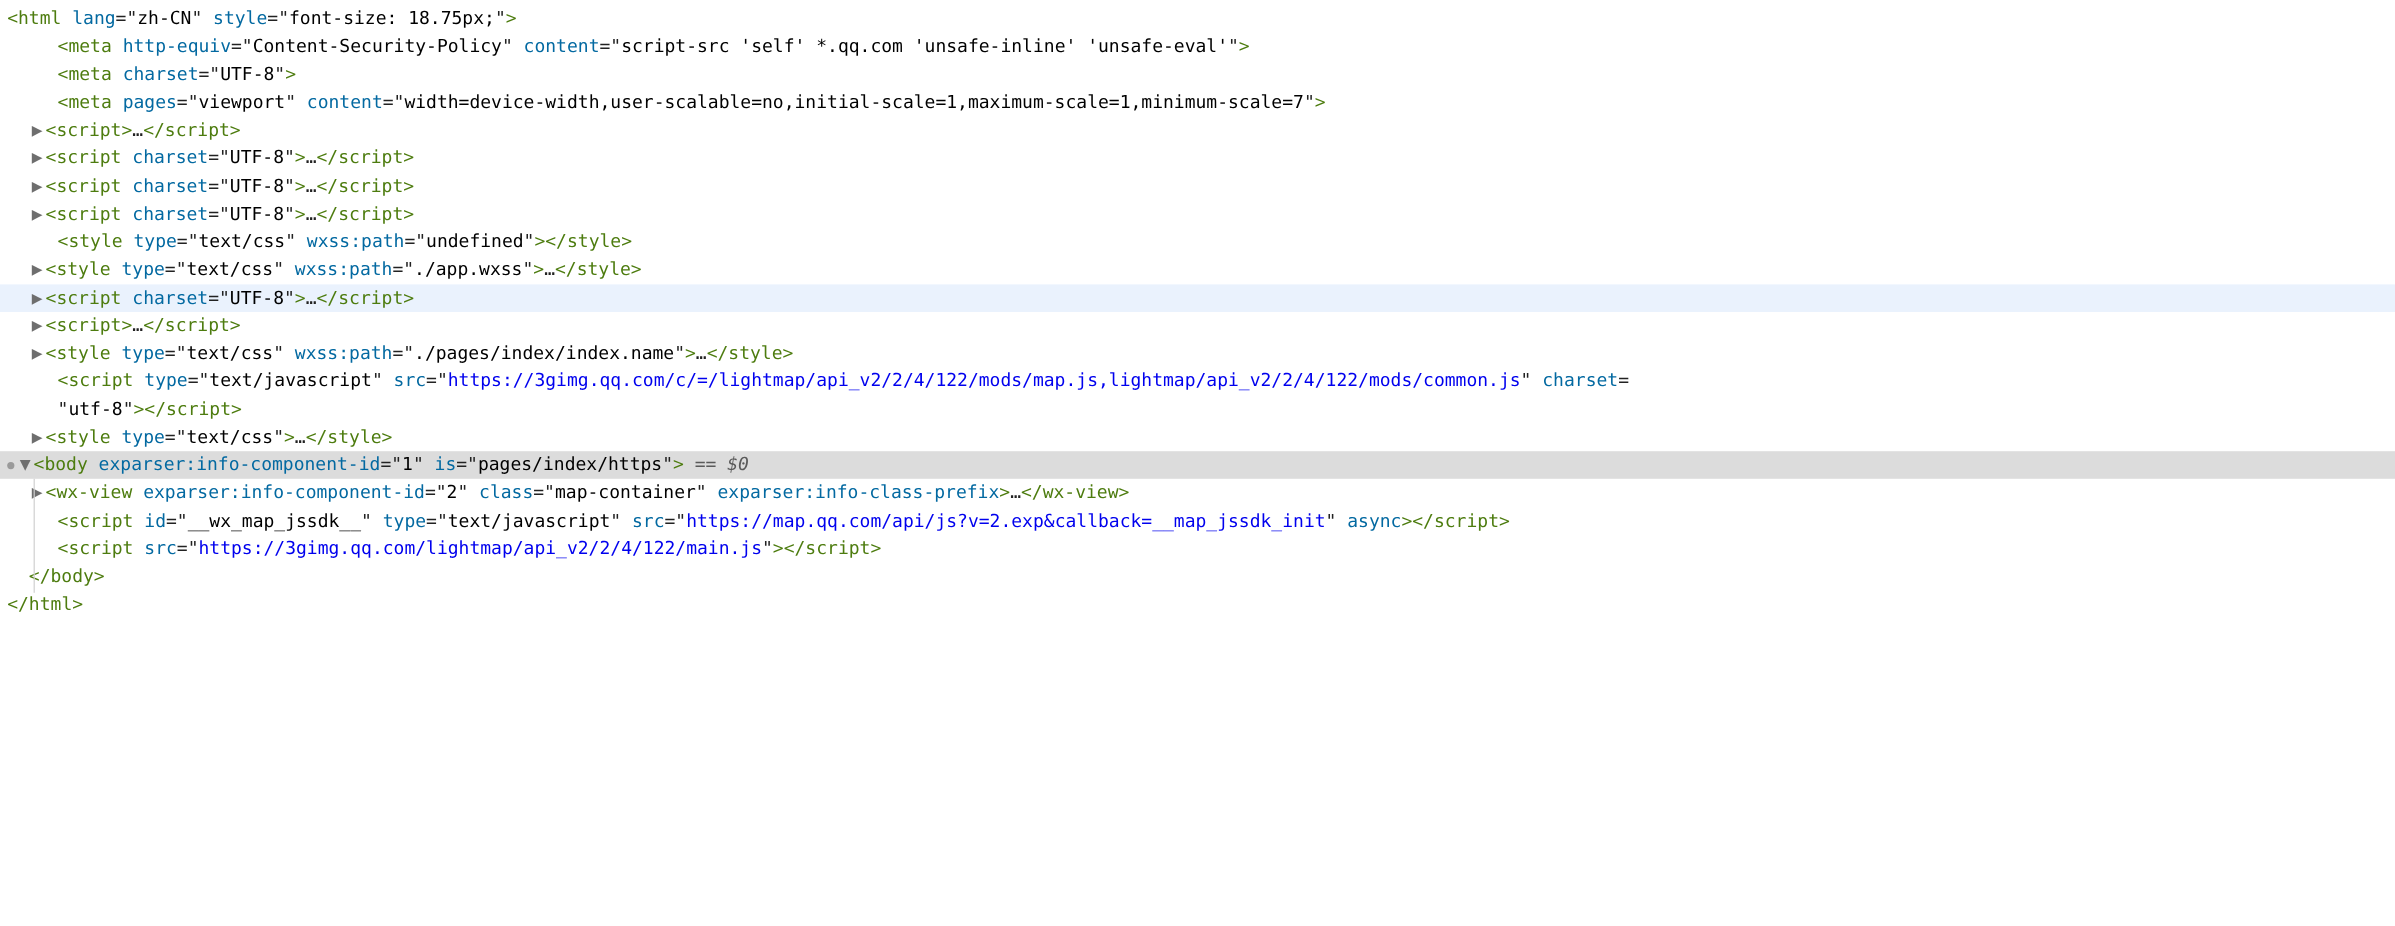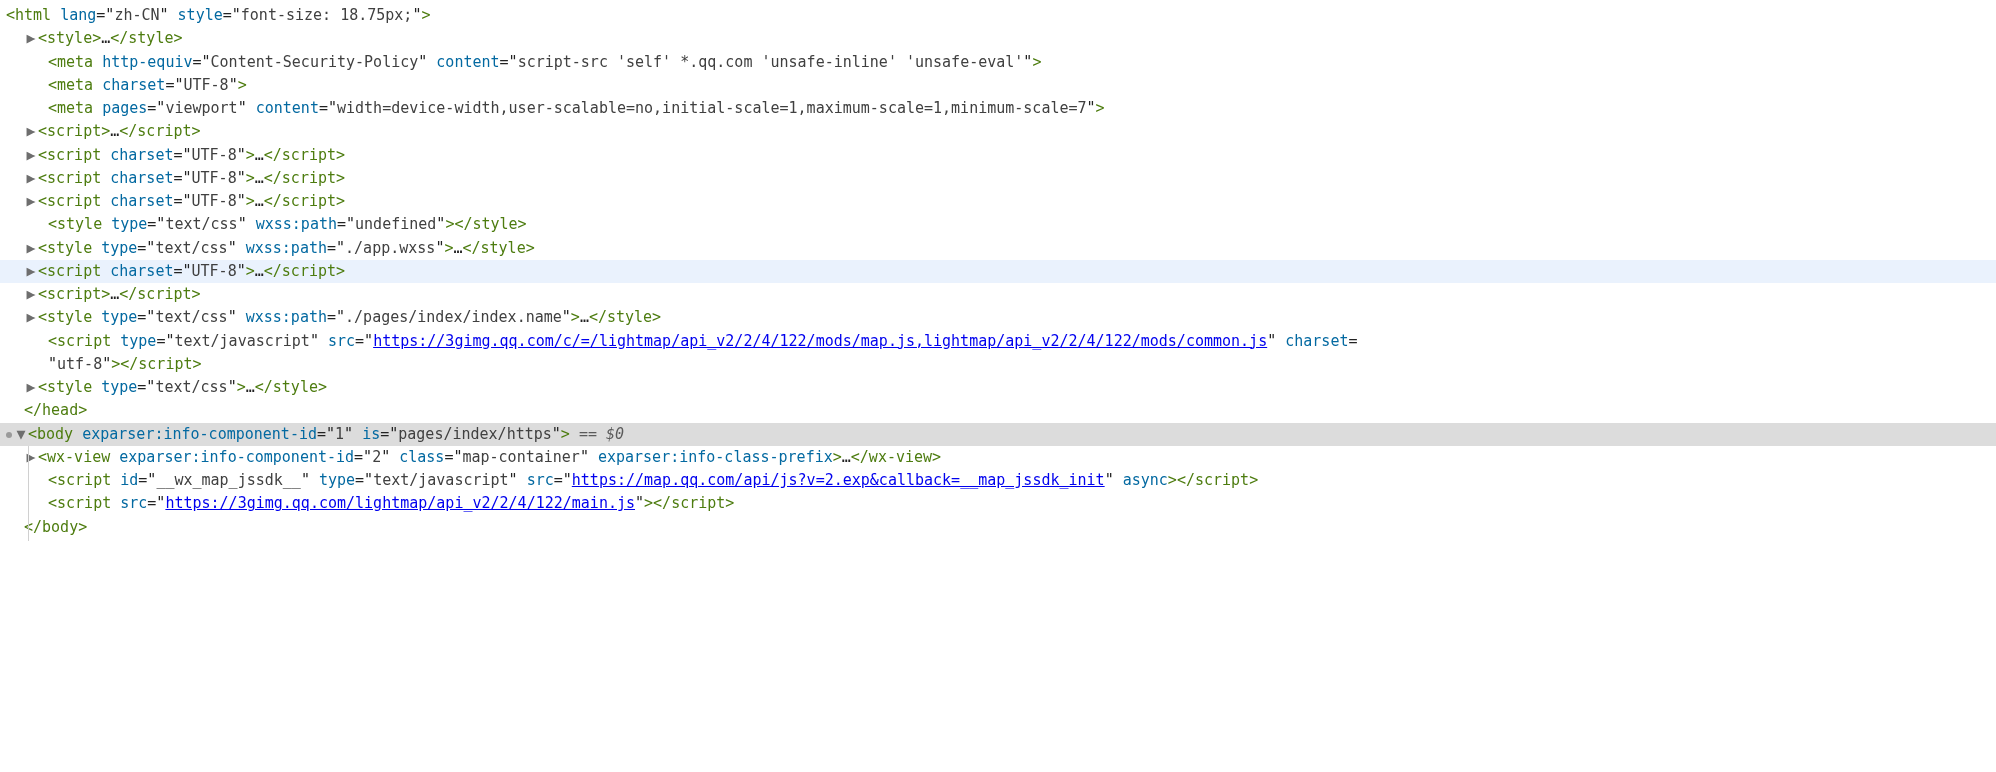--- a/index.html
+++ b/index.html
@@ -23,23 +23,23 @@
 .arrow {
   display: inline-block;
   color: #6e6e6e;
   width: 14px;
   text-align: center;
   cursor: pointer;
   user-select: none;
 }
 .tag-name { color: #4d7c0f; }
 .attr-name { color: #0369a1; }
-.attr-val { color: #404040; }
+.attr-val { color: #000000; }
 .gray { color: #b4b4b4; }
-.link { color: #0000ee; text-decoration: underline; cursor: pointer; text-align: right; }
+.link { color: #0000ee; cursor: pointer; text-align: right; }
 .eq { color: #5a5a5a; font-style: italic; }
 .dot-left {
   display: inline-block;
   width: 6px;
   height: 6px;
   background: #9a9a9a;
   border-radius: 50%;
   margin-right: 2px;
   vertical-align: 1px;
 }
@@ -57,23 +57,20 @@
 <div class="relwrap">
 
 
 <div class="line">
   <span class="tag-name">&lt;html</span>
   <span class="attr-name"> lang</span><span>=</span><span>"</span><span class="attr-val">zh-CN</span><span>"</span>
   <span class="attr-name"> style</span><span>=</span><span>"</span><span class="attr-val">font-size: 18.75px;</span><span>"</span><span class="tag-name">&gt;</span>
 </div>
 
 
-<div class="line">
-  <span class="indent i1"></span><span class="arrow">▶</span><span class="tag-name">&lt;style&gt;</span><span>…</span><span class="tag-name">&lt;/style&gt;</span>
-</div>
 
 <div class="line">
   <span class="indent i2"></span><span class="tag-name">&lt;meta</span>
   <span class="attr-name"> http-equiv</span>="<span class="attr-val">Content-Security-Policy</span>"
   <span class="attr-name"> content</span>="<span class="attr-val">script-src 'self' *.qq.com 'unsafe-inline' 'unsafe-eval'</span>"<span class="tag-name">&gt;</span>
 </div>
 
 <div class="line">
   <span class="indent i2"></span><span class="tag-name">&lt;meta</span>
   <span class="attr-name"> charset</span>="<span class="attr-val">UTF-8</span>"<span class="tag-name">&gt;</span>
@@ -125,23 +122,20 @@
   <span class="indent i2"></span><span class="tag-name">&lt;script</span><span class="attr-name"> type</span>="<span class="attr-val">text/javascript</span>"<span class="attr-name"> src</span>="<span class="link">https://3gimg.qq.com/c/=/lightmap/api_v2/2/4/122/mods/map.js,lightmap/api_v2/2/4/122/mods/common.js</span>"<span class="attr-name"> charset</span>=
 </div>
 <div class="line">
   <span class="indent i2"></span>"<span class="attr-val">utf-8</span>"<span class="tag-name">&gt;&lt;/script&gt;</span>
 </div>
 
 <div class="line">
   <span class="indent i1"></span><span class="arrow">▶</span><span class="tag-name">&lt;style</span><span class="attr-name"> type</span>="<span class="attr-val">text/css</span>"<span class="tag-name">&gt;</span><span>…</span><span class="tag-name">&lt;/style&gt;</span>
 </div>
 
-<div class="line">
-  <span class="indent i1"></span><span class="tag-name">&lt;/head&gt;</span>
-</div>
 
 <div class="line highlight-gray">
   <span class="dot-left"></span><span class="arrow">▼</span><span class="tag-name">&lt;body</span><span class="attr-name"> exparser:info-component-id</span>="<span class="attr-val">1</span>"<span class="attr-name"> is</span>="<span class="attr-val">pages/index/https</span>"<span class="tag-name">&gt;</span><span class="eq"> == $0</span>
 </div>
 
 <div class="relwrap">
 <div class="vbar" style="top:0;height:95px"></div>
 
 <div class="line">
   <span class="indent i1"></span><span class="arrow">▶</span><span class="tag-name">&lt;wx-view</span><span class="attr-name"> exparser:info-component-id</span>="<span class="attr-val">2</span>"<span class="attr-name"> class</span>="<span class="attr-val">map-container</span>"<span class="attr-name"> exparser:info-class-prefix</span><span class="tag-name">&gt;</span><span>…</span><span class="tag-name">&lt;/wx-view&gt;</span>
@@ -153,14 +147,17 @@
 
 <div class="line">
   <span class="indent i2"></span><span class="tag-name">&lt;script</span><span class="attr-name"> src</span>="<span class="link">https://3gimg.qq.com/lightmap/api_v2/2/4/122/main.js</span>"<span class="tag-name">&gt;&lt;/script&gt;</span>
 </div>
 
 <div class="line">
   <span class="indent i1"></span><span class="tag-name">&lt;/body&gt;</span>
 </div>
 </div>
 
+<div class="line">
+  <span class="tag-name">&lt;/html&gt;</span>
+</div>
 
 </div>
 
 </body></html>

